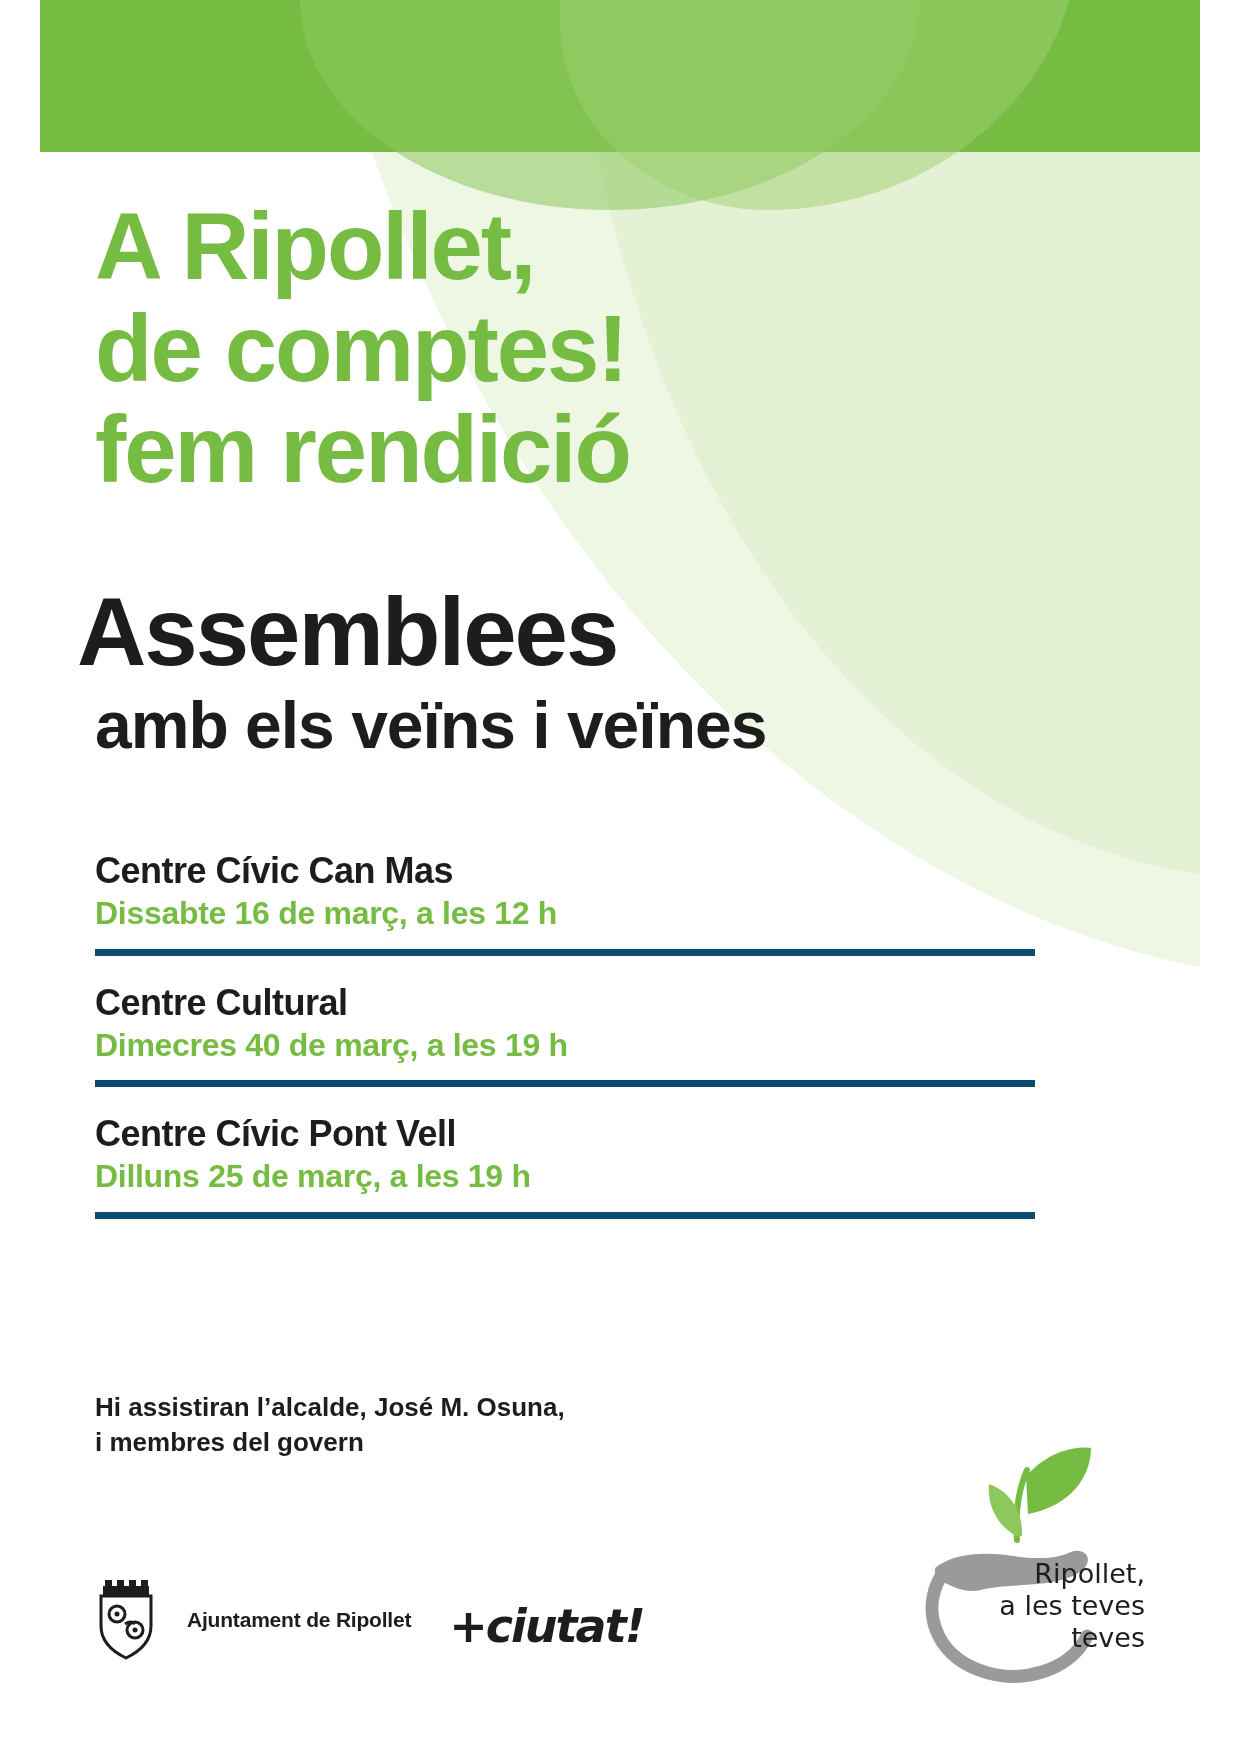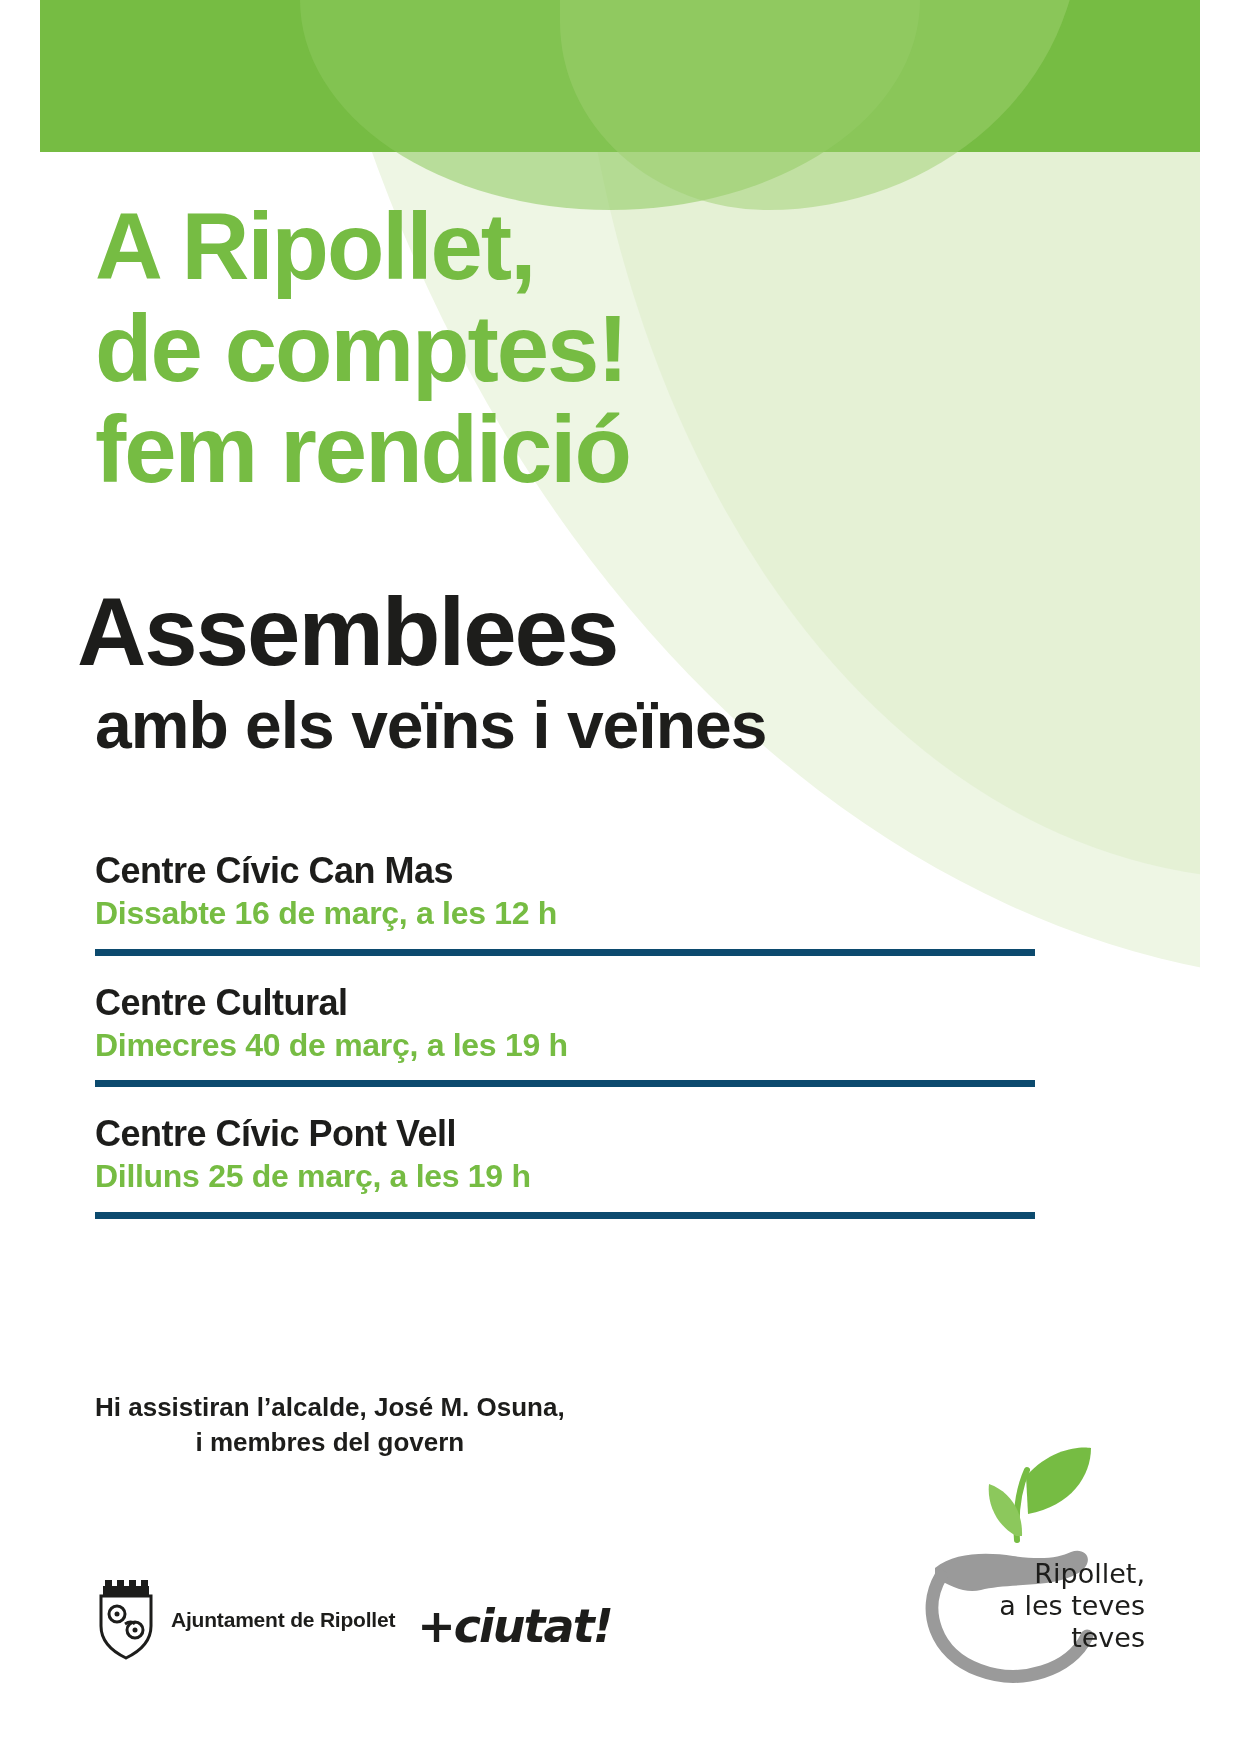--- a/index.html
+++ b/index.html
@@ -157,31 +157,30 @@
   }
 
   .note {
     position: absolute;
     left: 95px;
     top: 1390px;
     color: #1d1d1b;
     font-weight: bold;
     font-size: 26px;
     line-height: 1.35;
-    text-align: center;
   }
 
   
   .footer-left {
     position: absolute;
     left: 95px;
     top: 1580px;
     display: flex;
     align-items: center;
-    gap: 14px;
+    gap: 30px;
   }
   .crest {
     width: 62px;
     height: 80px;
   }
   .council-name {
     font-size: 21px;
     font-weight: bold;
     color: #1d1d1b;
     letter-spacing: -0.2px;

